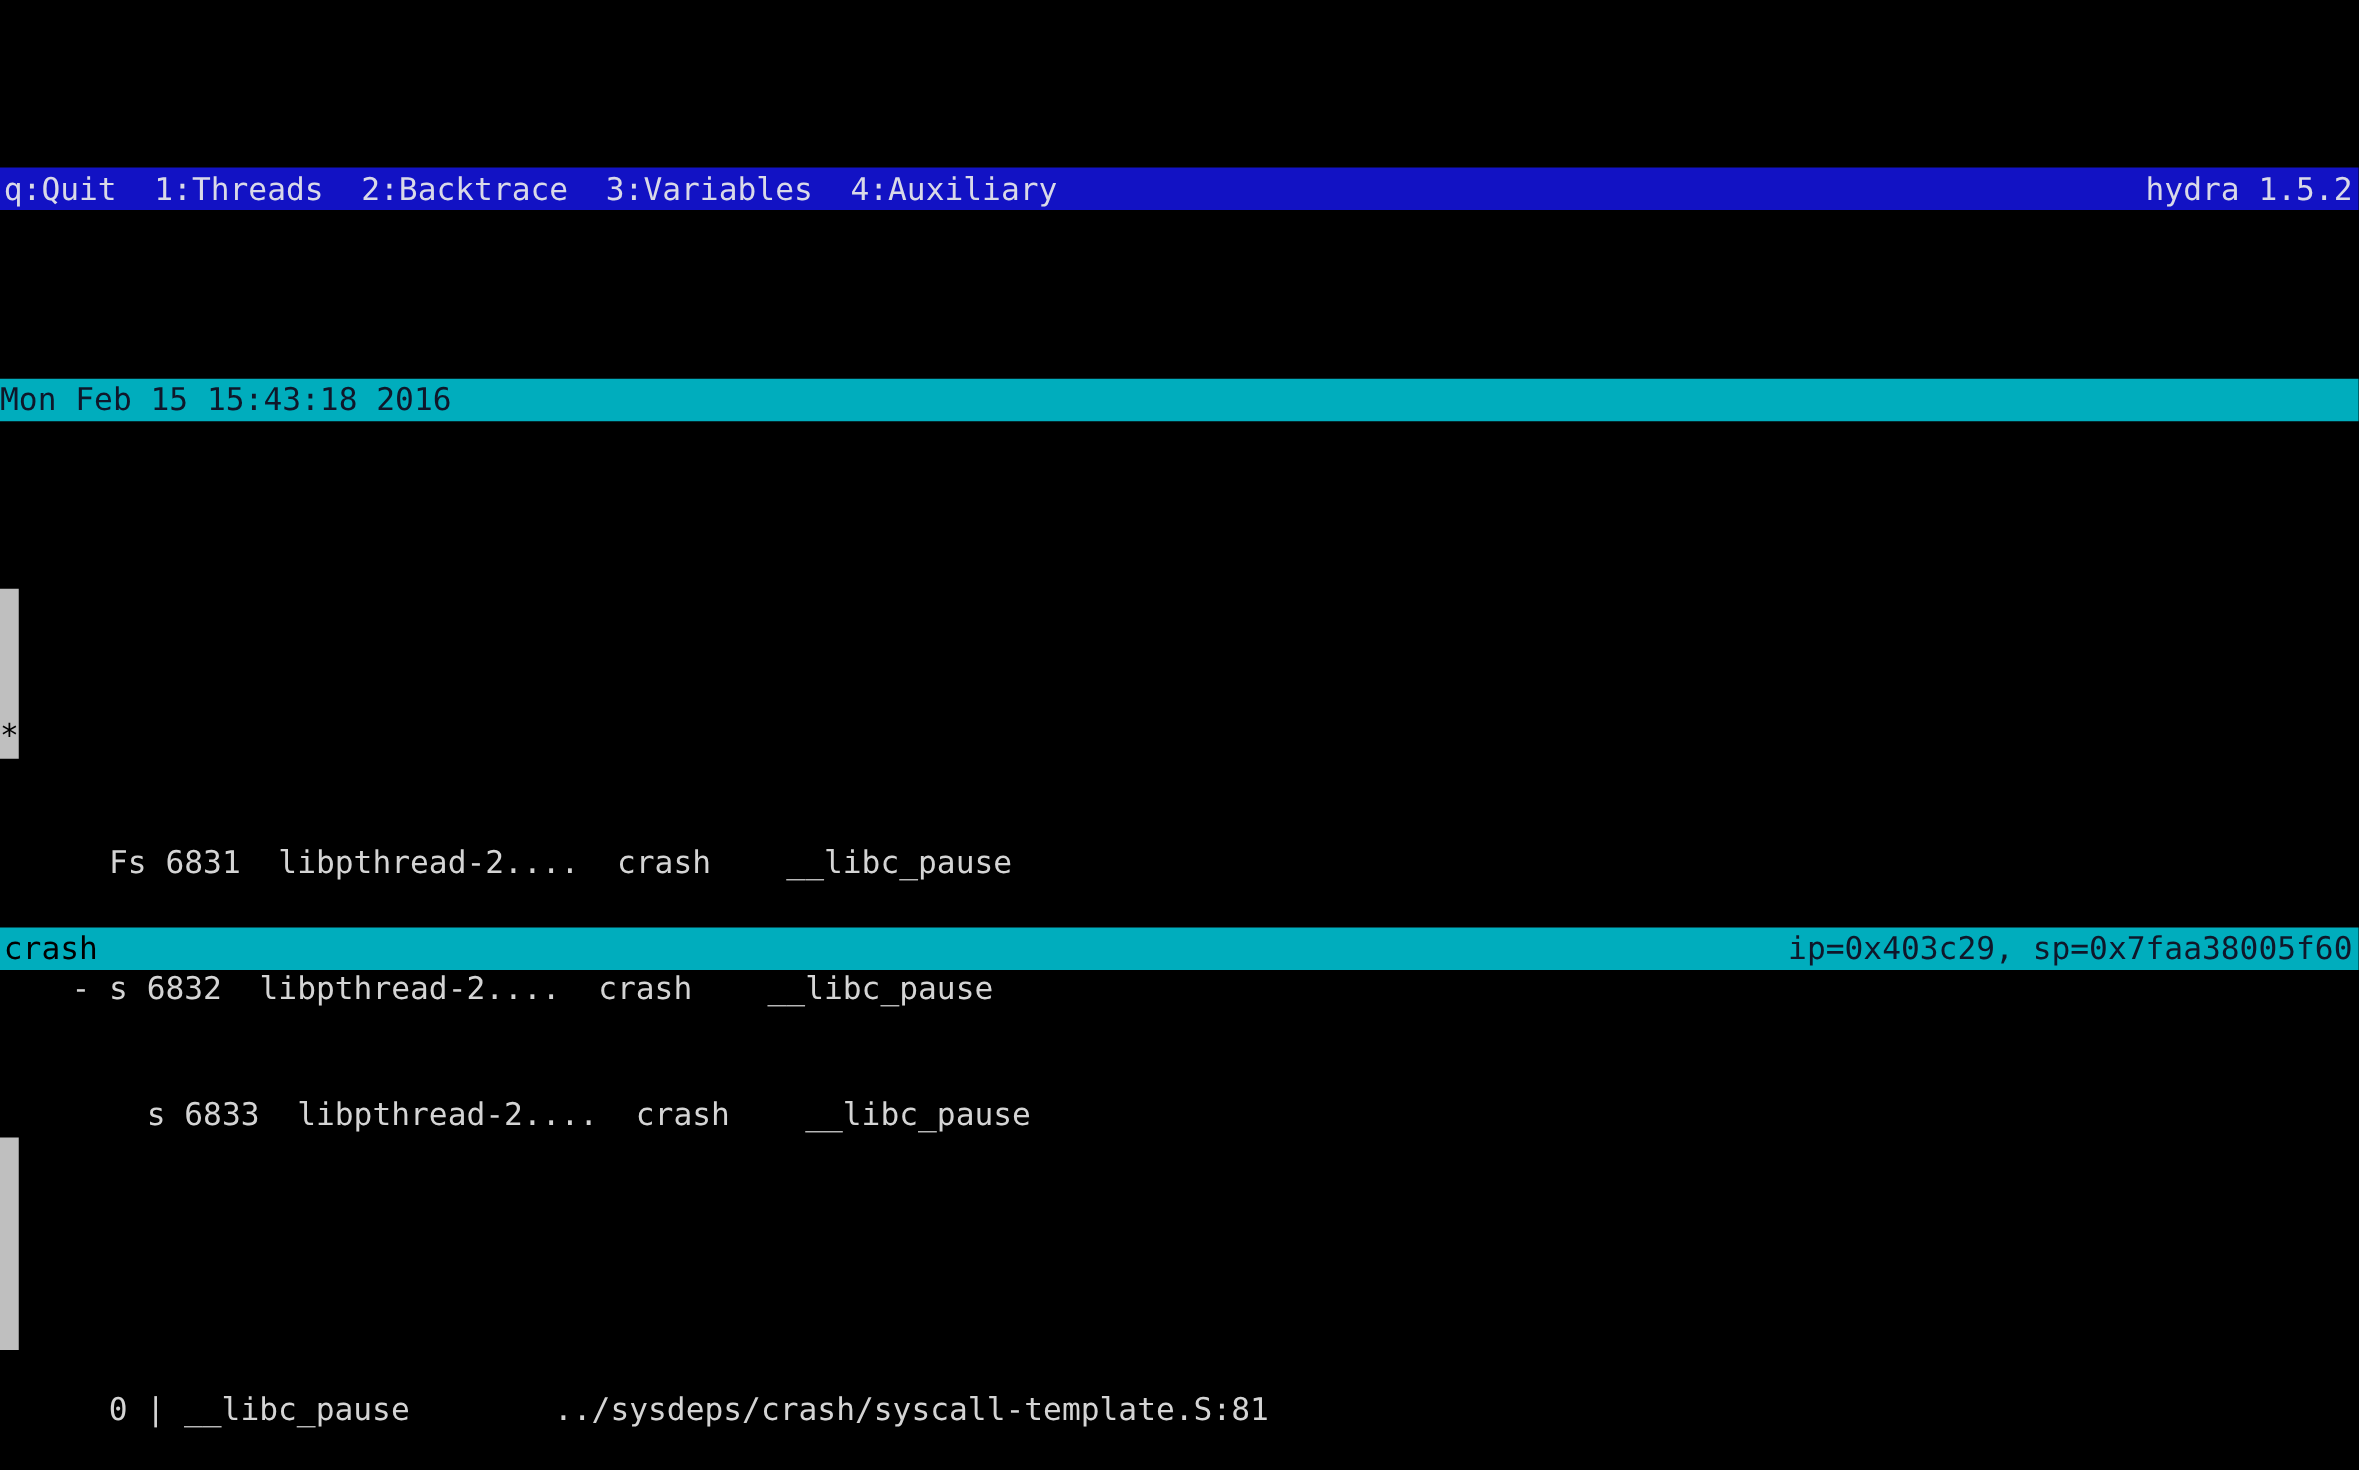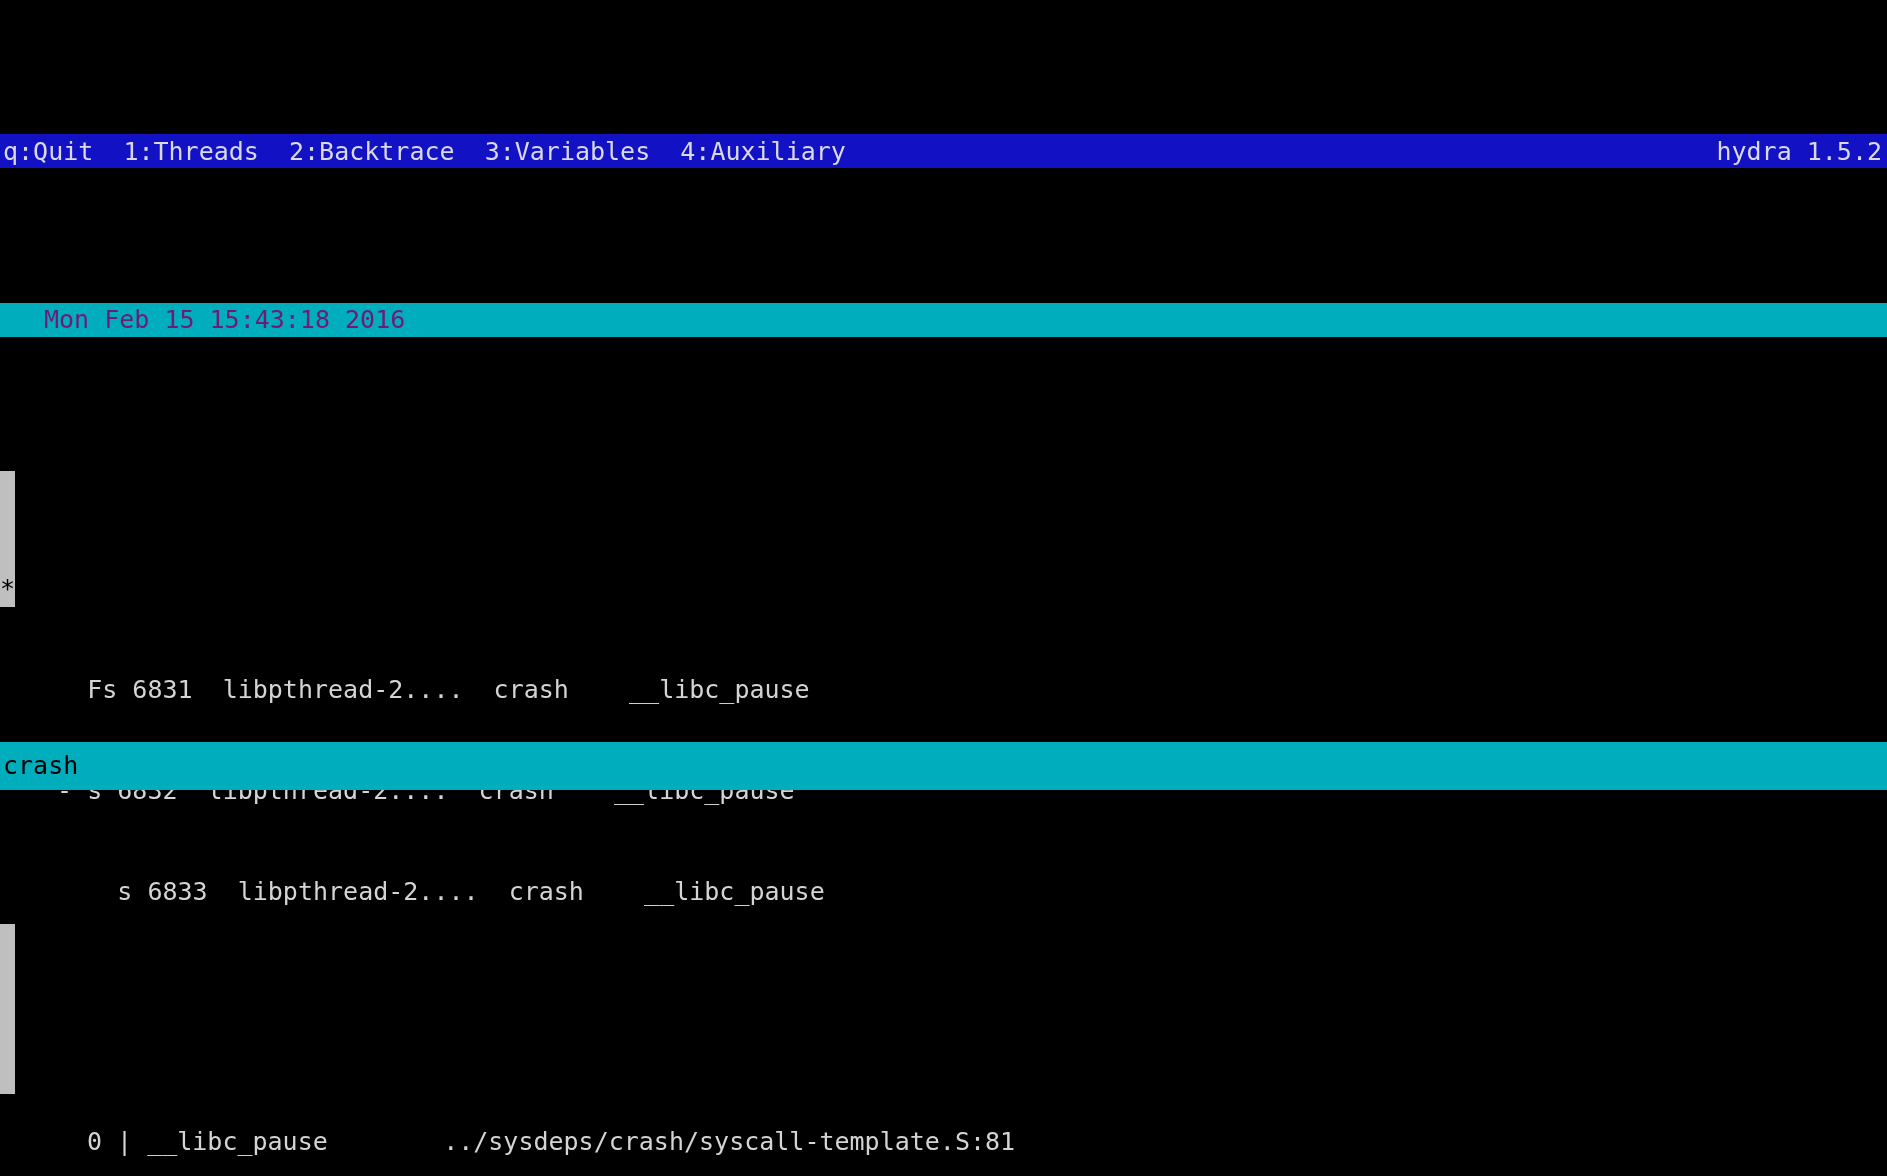--- a/index.html
+++ b/index.html
@@ -24,21 +24,21 @@
     position:relative;
     display:flex;
     align-items:center;
     justify-content:space-between;
     height:34px;
     padding:0 2px 0 0;
     overflow:hidden;
   }
   .bar-menu   { background:#1212c4; color:#d9d9e8; }
   .bar-cyan   { background:#00adbd; color:#000; }
-  .bar-cyan .right { color:#701a75;padding-left:44px; }
+  .bar-cyan .right { color:#0f172a; }
 
   .bar .left  { padding-left:3px; }
   .bar .right { padding-right:3px; text-align:center; }
 
   
   .pane { position:relative; background:#000; }
   .gutter {
     position:absolute; left:0; top:0;
     width:15px; height:100%;
     background:#bfbfbf;
@@ -92,22 +92,23 @@
       <span class="mark"> </span>
       <span class="txt">      s 6833  libpthread-2....  crash    __libc_pause</span>
     </div>
     <div class="row">
       <span class="mark"> </span>
       <span class="txt">      s 6834  libpthread-2....  crash    __libc_pause</span>
     </div>
   </div>
 
   
-  <div class="bar bar-cyan" style="height:48px;">
+  <div class="bar bar-cyan" style="height:34px;">
     <span class="left">crash</span>
+    <span class="right">ip=0x403c29, sp=0x7faa38005f60</span>
   </div>
 
   
   <div class="pane" style="height:170px;">
     <div class="gutter"></div>
     <div class="row">
       <span class="mark"> </span>
       <span class="txt"><span class="ch" style="display:inline-block;width:75px;text-align:right;">0</span><span class="ch"> | </span><span class="ch" style="display:inline-block;width:296px;">__libc_pause</span><span>../sysdeps/crash/syscall-template.S:81</span></span>
     </div>
     <div class="row">

